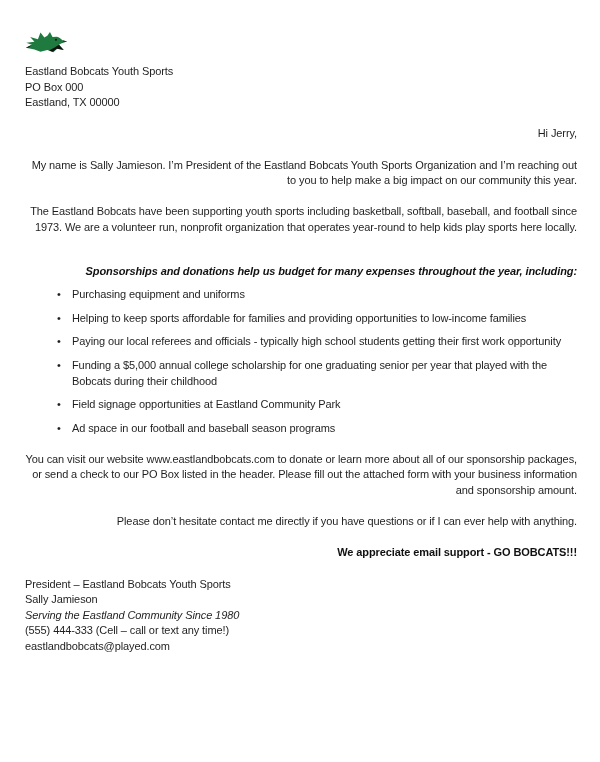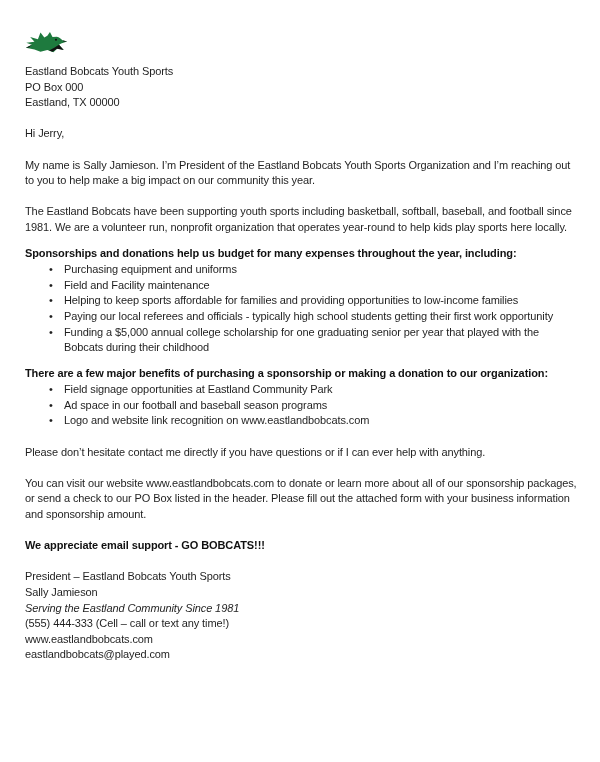--- a/index.html
+++ b/index.html
@@ -21,35 +21,36 @@
     padding: 30px 23px 0 25px;
     overflow: hidden;
   }
   .logo {
     width: 43px;
     height: 28px;
     margin-bottom: 6px;
   }
   .logo svg { display: block; width: 100%; height: 100%; }
   .header-block div { margin: 0; }
-  p { margin: 15.6px 0 0 0; }
+  p { margin: 15.6px 0 0 0; text-align: right; }
   .para { margin: 15.6px 0 0 0; max-width: 552px; }
   .heading {
-    margin: 10px 0 0 0;
+    margin: 28px 0 0 0;
     font-weight: 700;
     color: #111111;
+    font-style: italic;
   }
   ul.bullets {
     margin: 1px 0 0 0;
     padding: 0 0 0 39px;
     list-style: none;
   }
   ul.bullets li {
     position: relative;
-    margin: 0;
+    margin: 8px;
     max-width: 505px;
   }
   ul.bullets li::before {
     content: "•";
     position: absolute;
     left: -15px;
     top: 0;
     font-size: 11px;
   }
   .closing {
@@ -83,47 +84,43 @@
   <div class="header-block">
     <div>Eastland Bobcats Youth Sports</div>
     <div>PO Box 000</div>
     <div>Eastland, TX 00000</div>
   </div>
 
   <p class="para">Hi Jerry,</p>
 
   <p class="para">My name is Sally Jamieson. I’m President of the Eastland Bobcats Youth Sports Organization and I’m reaching out to you to help make a big impact on our community this year.</p>
 
-  <p class="para">The Eastland Bobcats have been supporting youth sports including basketball, softball, baseball, and football since 1981. We are a volunteer run, nonprofit organization that operates year-round to help kids play sports here locally.</p>
+  <p class="para">The Eastland Bobcats have been supporting youth sports including basketball, softball, baseball, and football since 1973. We are a volunteer run, nonprofit organization that operates year-round to help kids play sports here locally.</p>
 
 
   <p class="heading">Sponsorships and donations help us budget for many expenses throughout the year, including:</p>
   <ul class="bullets">
     <li>Purchasing equipment and uniforms</li>
-    <li>Field and Facility maintenance</li>
     <li>Helping to keep sports affordable for families and providing opportunities to low-income families</li>
     <li>Paying our local referees and officials - typically high school students getting their first work opportunity</li>
     <li>Funding a $5,000 annual college scholarship for one graduating senior per year that played with the Bobcats during their childhood</li>
   </ul>
 
-  <p class="heading">There are a few major benefits of purchasing a sponsorship or making a donation to our organization:</p>
   <ul class="bullets">
     <li>Field signage opportunities at Eastland Community Park</li>
     <li>Ad space in our football and baseball season programs</li>
-    <li>Logo and website link recognition on www.eastlandbobcats.com</li>
   </ul>
 
+  <p class="para">You can visit our website www.eastlandbobcats.com to donate or learn more about all of our sponsorship packages, or send a check to our PO Box listed in the header. Please fill out the attached form with your business information and sponsorship amount.</p>
+
   <p class="para">Please don’t hesitate contact me directly if you have questions or if I can ever help with anything.</p>
-
-  <p class="para">You can visit our website www.eastlandbobcats.com to donate or learn more about all of our sponsorship packages, or send a check to our PO Box listed in the header. Please fill out the attached form with your business information and sponsorship amount.</p>
 
   <p class="closing">We appreciate email support - GO BOBCATS!!!</p>
 
   <div class="signature-block">
     <div>President – Eastland Bobcats Youth Sports</div>
     <div>Sally Jamieson</div>
-    <div class="sig-tagline">Serving the Eastland Community Since 1981</div>
+    <div class="sig-tagline">Serving the Eastland Community Since 1980</div>
     <div>(555) 444-333 (Cell – call or text any time!)</div>
-    <div>www.eastlandbobcats.com</div>
     <div>eastlandbobcats@played.com</div>
   </div>
 
 </div>
 
 </body></html>

